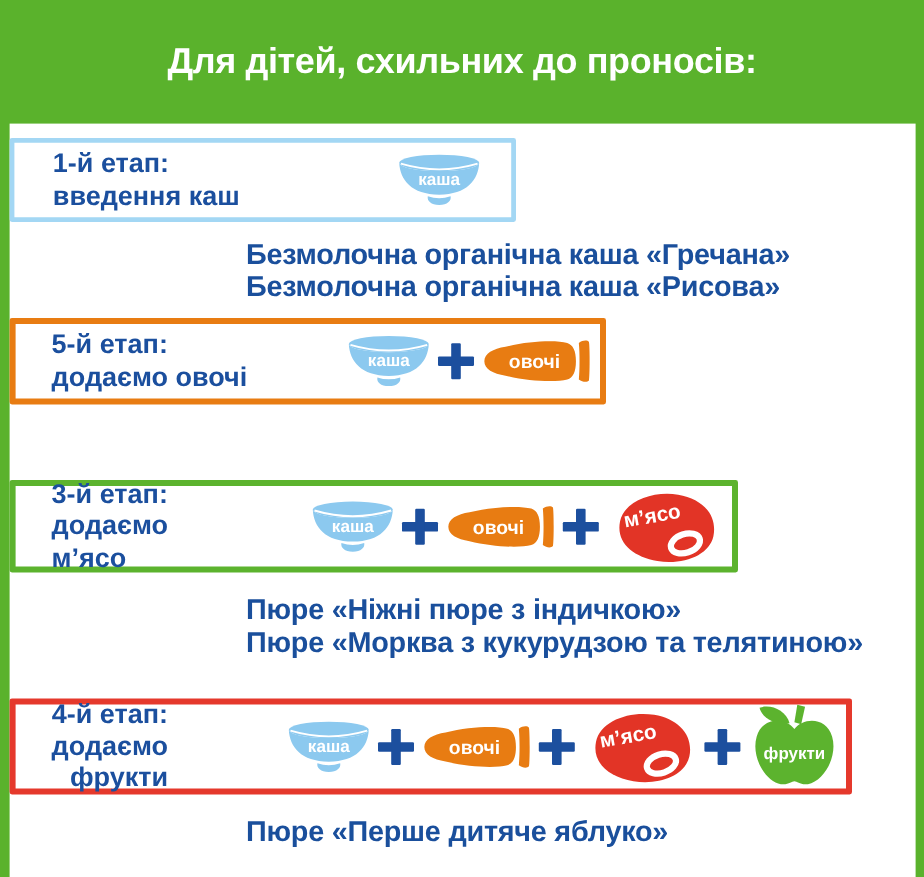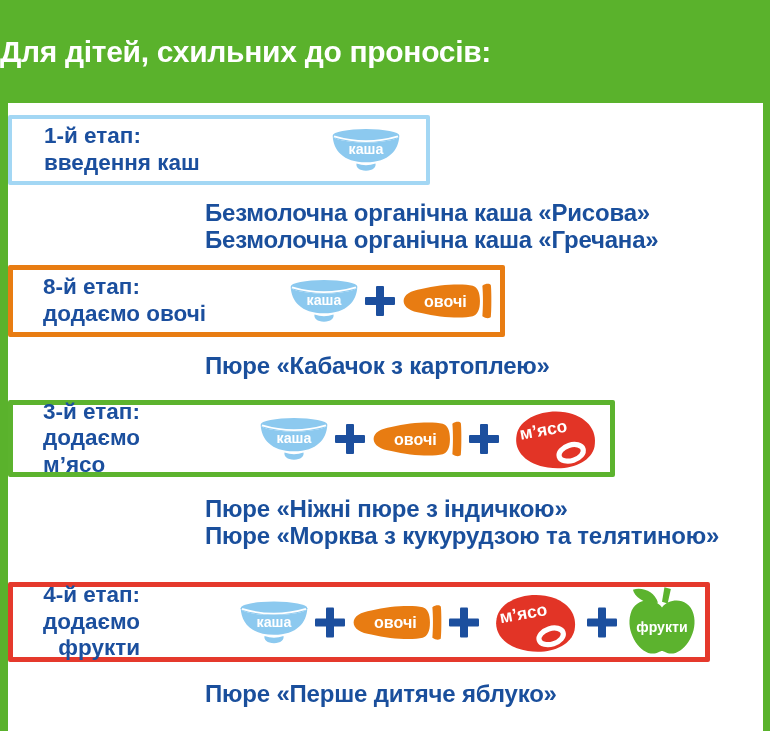--- a/index.html
+++ b/index.html
@@ -2,21 +2,21 @@
 <html><head>
 <meta charset="utf-8">
 <style>
   * { margin:0; padding:0; box-sizing:border-box; }
   html,body { width:770px; height:731px; }
   body { font-family:"Liberation Sans", sans-serif; background:#5AB22C; position:relative; overflow:hidden; }
 
   .canvas { position:absolute; inset:0; }
 
   .header { position:absolute; left:0; top:0; width:770px; height:103px;
-            display:flex; align-items:center; }
+            display:flex; align-items:center; justify-content:center; }
   .title  { color:#FFFFFF; font-size:30px; font-weight:bold; letter-spacing:-0.3px; }
 
   .panel { position:absolute; left:8px; top:103px; width:755px; height:640px; background:#FFFFFF; }
 
   .stage-box { position:absolute; left:0; background:#FFFFFF; border-radius:2px; }
   .box1 { top:12px;  width:422px; height:70px; border:4px solid #A3D7F4; }
   .box2 { top:162px; width:497px; height:72px; border:5px solid #E87C12; }
   .box3 { top:297px; width:607px; height:77px; border:5px solid #5CB32E; }
   .box4 { top:479px; width:702px; height:80px; border:5px solid #E5392C;text-align:right; }
 
@@ -92,42 +92,39 @@
     <div class="stage-box box1">
       <div class="stage-label">1-й етап:
 введення каш</div>
       <div class="icons">
         <svg class="ic-bowl">
             <use href="#icon-kasha"></use>
           </svg>
       </div>
     </div>
     <div class="products products1">
+      <div>Безмолочна органічна каша «Гречана»</div>
       <div>Безмолочна органічна каша «Рисова»</div>
-      <div>Безмолочна органічна каша «Гречана»</div>
     </div>
 
     <div class="stage-box box2">
-      <div class="stage-label">8-й етап:
+      <div class="stage-label">5-й етап:
 додаємо овочі</div>
       <div class="icons">
         <svg class="ic-bowl">
             <use href="#icon-kasha"></use>
           </svg>
         <span class="plus" title="+">
             <i class="ph"></i>
             <i class="pv"></i>
           </span>
         <svg class="ic-carrot">
             <use href="#icon-ovochi"></use>
           </svg>
       </div>
-    </div>
-    <div class="products products2">
-      <div>Пюре «Кабачок з картоплею»</div>
     </div>
 
     <div class="stage-box box3">
       <div class="stage-label">3-й етап:
 додаємо
 м’ясо</div>
       <div class="icons">
         <svg class="ic-bowl">
             <use href="#icon-kasha"></use>
           </svg>

